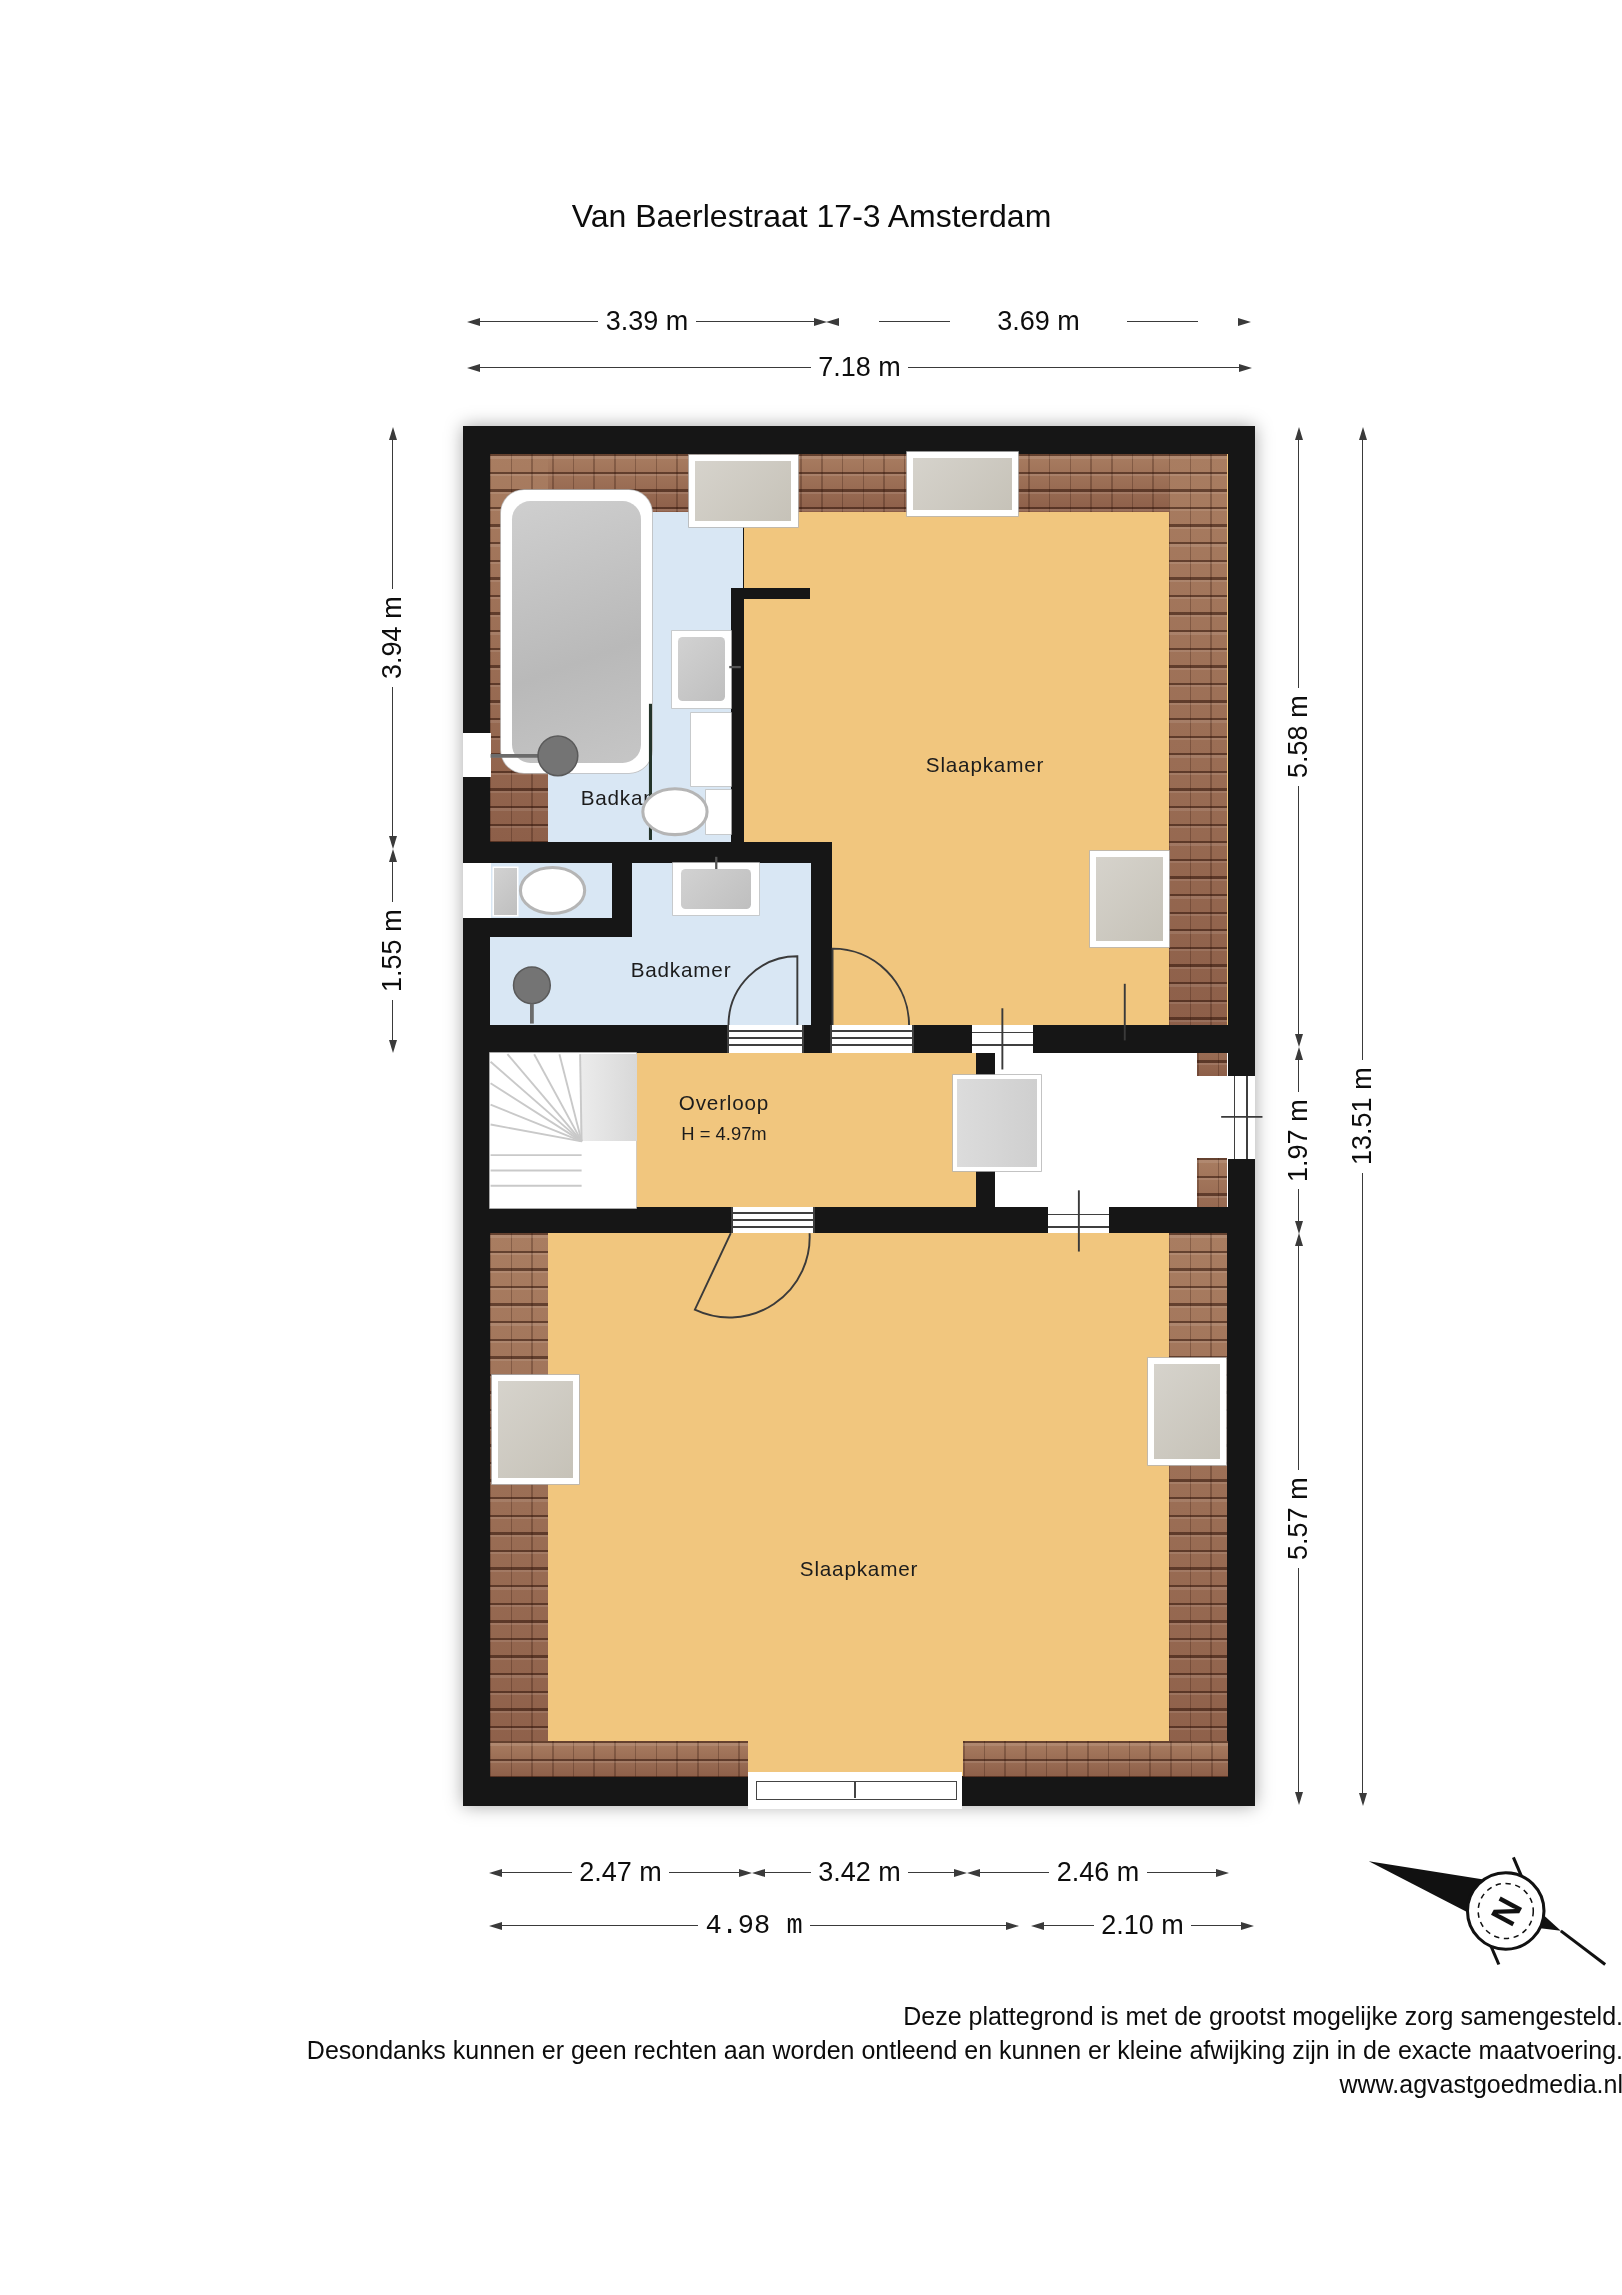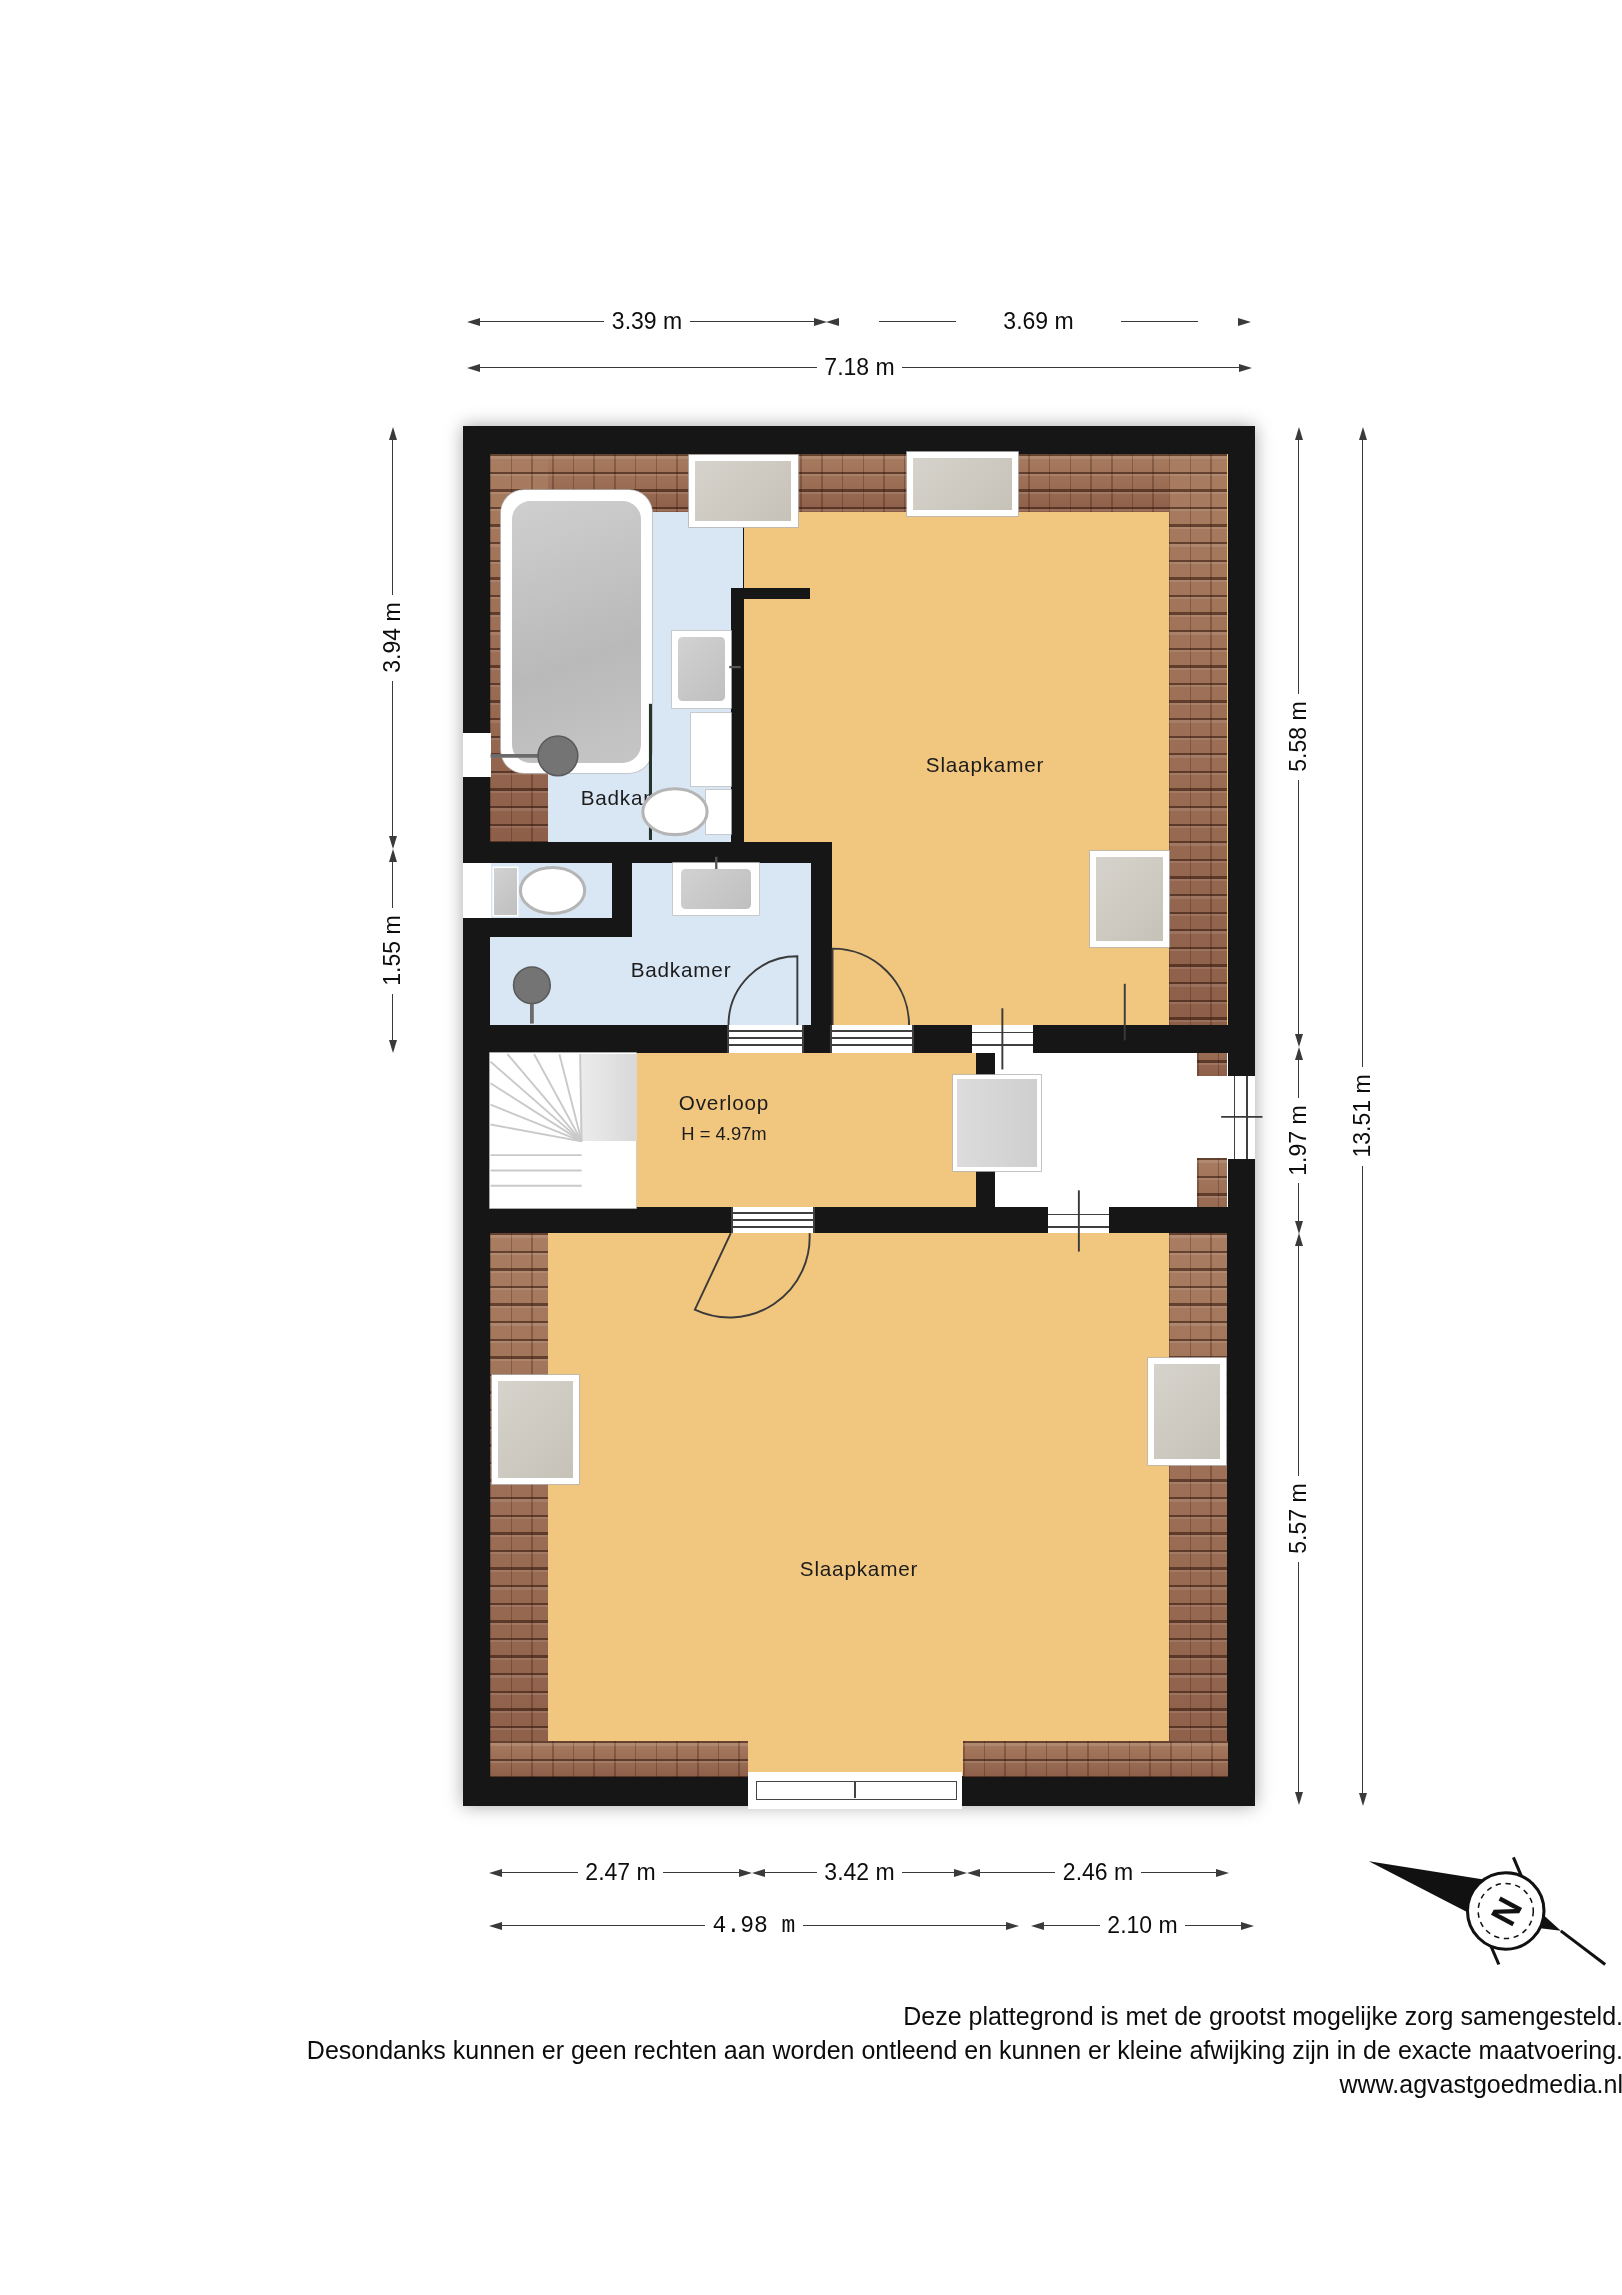--- a/index.html
+++ b/index.html
@@ -42,33 +42,34 @@
   .room-sub{font-size:18.4px;color:#1c1c1c;white-space:nowrap;transform:translate(-50%,-50%);}
   
   .dim-h{position:absolute;display:flex;align-items:center;height:21.4px;}
   .dim-h .ln{flex:1;border-top:1.5px solid #3a3a3a;height:0;}
   .dim-h .ah-l{width:0;height:0;border-style:solid;border-width:4.6px 13px 4.6px 0;border-color:transparent #3a3a3a transparent transparent;}
   .dim-h .ah-r{width:0;height:0;border-style:solid;border-width:4.6px 0 4.6px 13px;border-color:transparent transparent transparent #3a3a3a;}
   .dim-v{position:absolute;display:flex;flex-direction:column;align-items:center;width:23px;}
   .dim-v .ln{flex:1;border-left:1.5px solid #3a3a3a;width:0;}
   .dim-v .ah-t{width:0;height:0;border-style:solid;border-width:0 4.6px 13px 4.6px;border-color:transparent transparent #3a3a3a transparent;}
   .dim-v .ah-b{width:0;height:0;border-style:solid;border-width:13px 4.6px 0 4.6px;border-color:#3a3a3a transparent transparent transparent;}
-  .dim-lbl{font-size:23px;color:#0d0d0d;padding:0 7.7px;white-space:nowrap;}
+  .dim-lbl{font-size:27px;color:#0d0d0d;padding:0 7.7px;white-space:nowrap;}
   .dim-v .dim-lbl{writing-mode:vertical-rl;transform:rotate(180deg);padding:7.7px 0;}
   
   .title-block{top:196px;left:0;width:1623px;text-align:center;font-size:32px;line-height:40px;color:#0c0c0c;}
   .footer-block{top:1999px;left:0;width:1623px;text-align:right;font-size:25px;line-height:34px;color:#0c0c0c;}
   svg.overlay{position:absolute;left:0;top:0;pointer-events:none;}
 </style>
 </head>
 <body>
 
 <div class="page">
 
   <div class="abs title-block">
+    <div>Van Baerlestraat 17-3 Amsterdam</div>
   </div>
 
   <div class="abs plan-black" style="left:463px;top:426px;width:792px;height:1380px;"></div>
 
   <div class="abs floor-bath" style="left:490px;top:454px;width:253px;height:388px;"></div>
   <div class="abs floor-warm" style="left:744px;top:454px;width:484px;height:572px;"></div>
   <div class="abs floor-bath" style="left:490px;top:863px;width:325px;height:162px;"></div>
   <div class="abs floor-warm" style="left:490px;top:1053px;width:486px;height:155px;"></div>
   <div class="abs floor-void" style="left:995px;top:1053px;width:233px;height:155px;"></div>
   <div class="abs floor-warm" style="left:490px;top:1233px;width:737px;height:543px;"></div>

